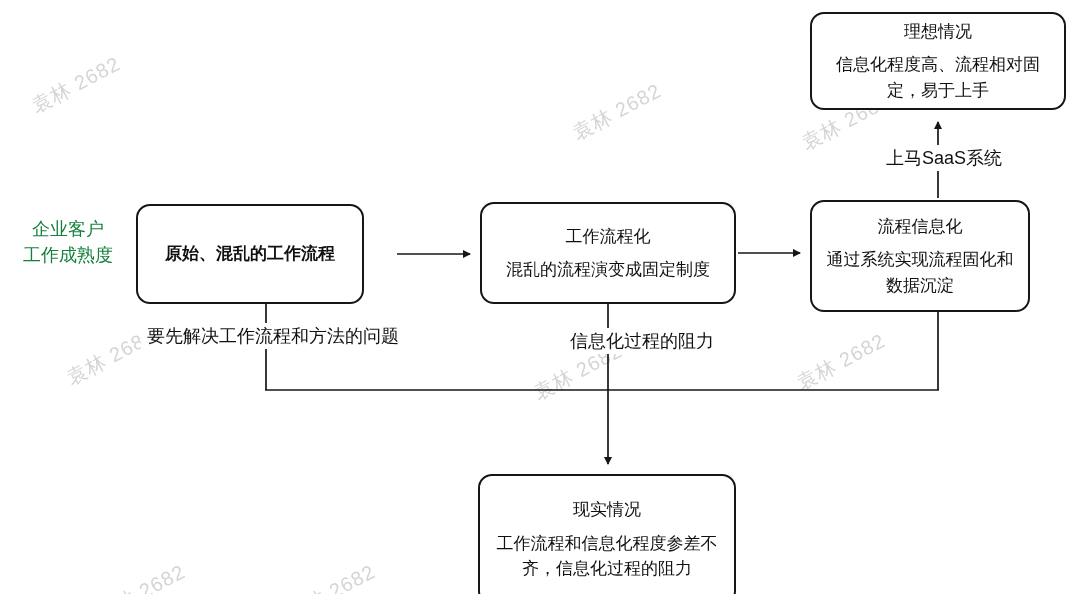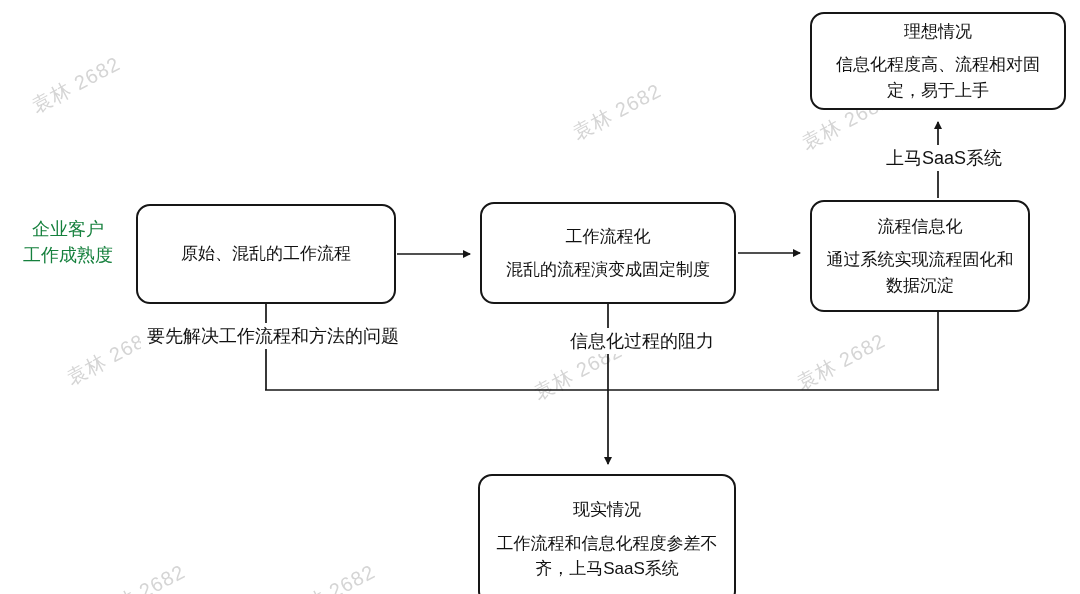--- a/index.html
+++ b/index.html
@@ -106,41 +106,41 @@
 
       <line x1="608" y1="390" x2="608" y2="464" marker-end="url(#ah)"></line>
     </g>
   </svg>
 
   <div class="axis">
     <div>企业客户</div>
     <div>工作成熟度</div>
   </div>
 
-  <div class="box" style="left:136px; top:204px; width:260px; height:100px;">
+  <div class="box" style="left:136px; top:204px; width:228px; height:100px;font-weight:bold;">
     <div class="t">原始、混乱的工作流程</div>
   </div>
 
   <div class="box" style="left:480px; top:202px; width:256px; height:102px;justify-content:center;">
     <div class="t">工作流程化</div>
     <div class="d">混乱的流程演变成固定制度</div>
   </div>
 
   <div class="box" style="left:810px; top:200px; width:220px; height:112px;">
     <div class="t">流程信息化</div>
     <div class="d">通过系统实现流程固化和数据沉淀</div>
   </div>
 
   <div class="box" style="left:810px; top:12px; width:256px; height:98px;">
     <div class="t">理想情况</div>
     <div class="d">信息化程度高、流程相对固定，易于上手</div>
   </div>
 
   <div class="box" style="left:478px; top:474px; width:258px; height:131px;">
     <div class="t">现实情况</div>
-    <div class="d">工作流程和信息化程度参差不齐，上马SaaS系统</div>
+    <div class="d">工作流程和信息化程度参差不齐，信息化过程的阻力</div>
   </div>
 
   <div class="lbl" style="left:944px; top:158px;">上马SaaS系统</div>
   <div class="lbl" style="left:273px; top:336px;">要先解决工作流程和方法的问题</div>
   <div class="lbl" style="left:610px; top:341px;margin-left:32px;">信息化过程的阻力</div>
 
 </div>
 
 </body></html>

